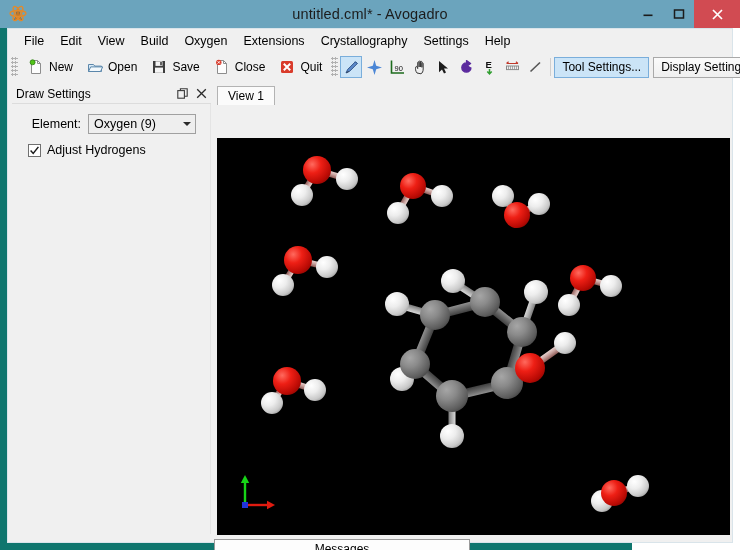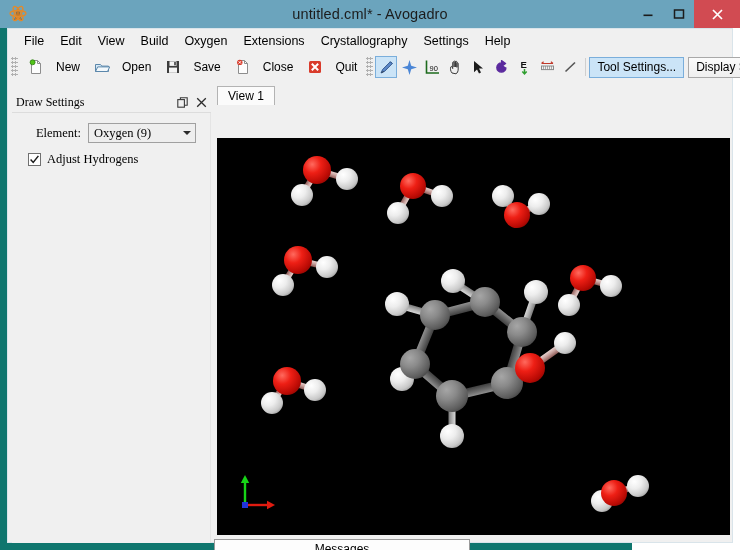--- a/index.html
+++ b/index.html
@@ -119,21 +119,21 @@
     width: 7px;
     height: 20px;
     margin: 0 2px 0 3px;
     background-image: radial-gradient(circle at 1.5px 1.5px, #b0b0b0 1px, transparent 1.2px);
     background-size: 3px 4px;
     flex: none;
   }
   .tb-btn {
     display: flex;
     align-items: center;
-    gap: 10px;
+    gap: 3px;
     padding: 2px 5px;
     height: 22px;
     box-sizing: border-box;
     cursor: default;
     border: 1px solid transparent;
     white-space: nowrap;
     font-size: 12px;
   }
   .tb-sep {
     width: 1px;
@@ -173,25 +173,24 @@
   }
   .tb-push.hl {
     background: #cbe4f7;
     border-color: #7aaedb;
     text-align: right;
   }
 
   
   .dock {
     position: absolute;
-    left: 4px; top: 64px;
+    left: 4px; top: 55px;
     width: 199px;
     height: 450px;
     background: #f0f0f0;
-    font-family: Liberation Serif, serif;
   }
   .dock-title {
     position: relative;
     height: 19px;
     display: flex;
     align-items: center;
     padding-left: 4px;
     font-size: 12px;
     color: #000;
     border-bottom: 1px solid #dcdcdc;

